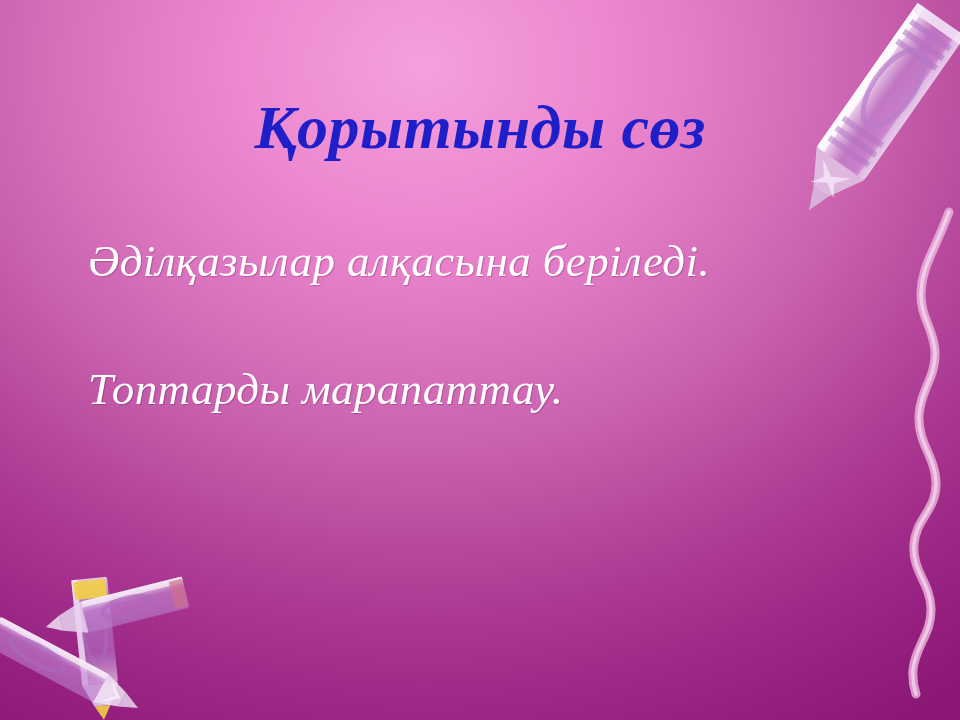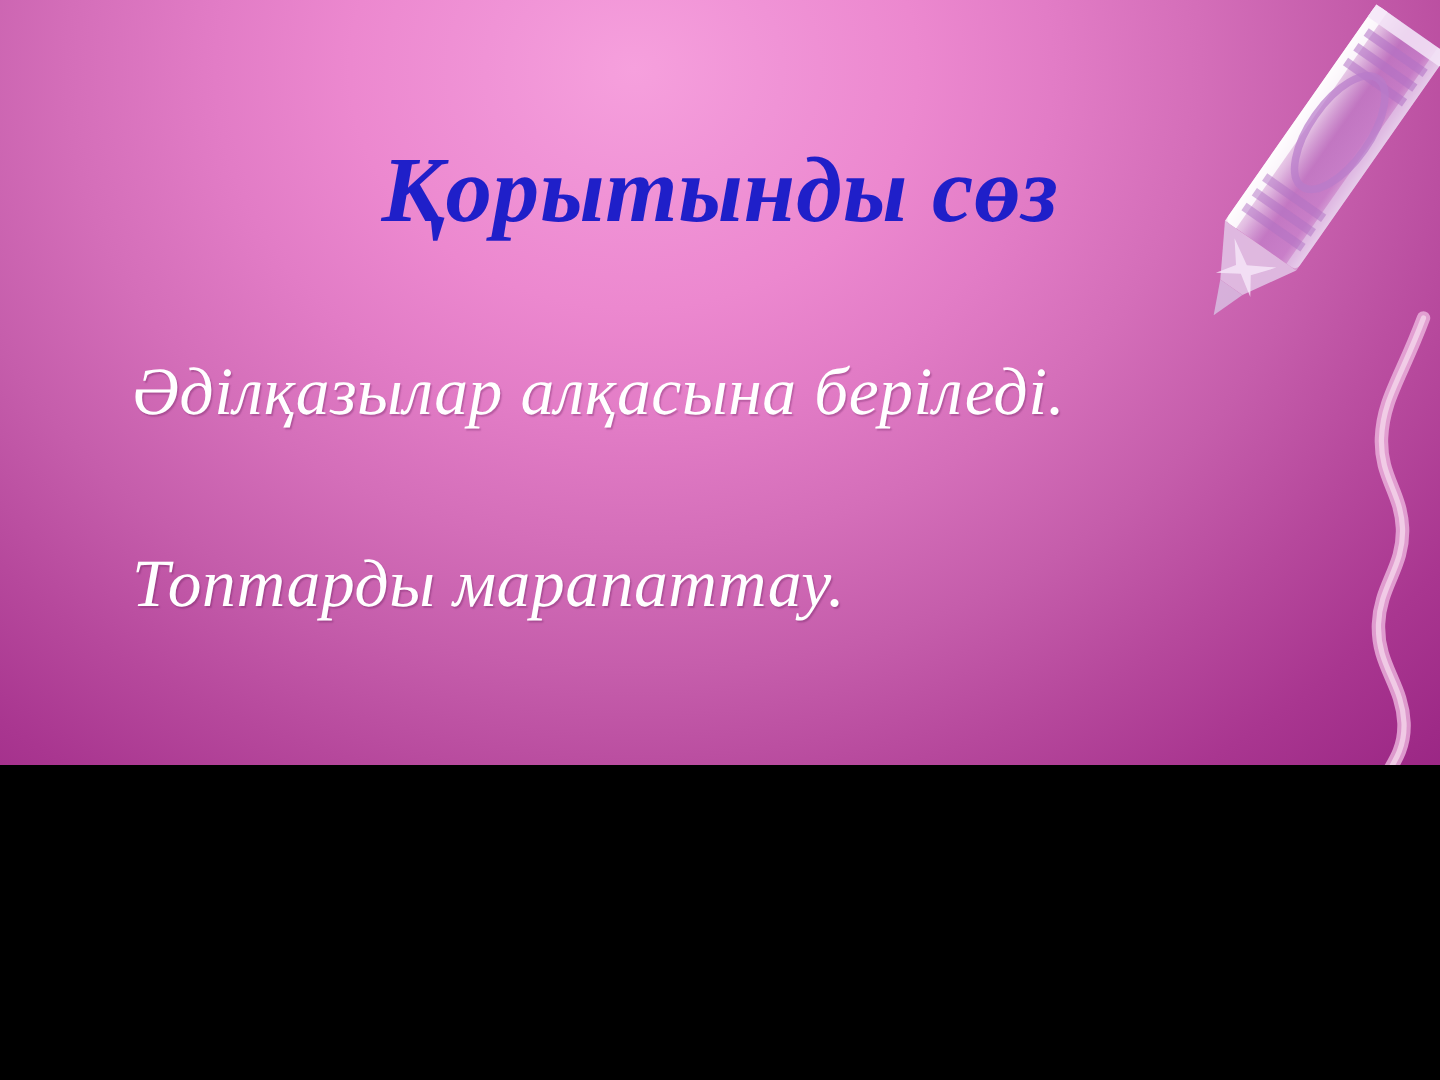--- a/index.html
+++ b/index.html
@@ -3,21 +3,21 @@
 <meta charset="utf-8">
 <style>
   html, body {
     margin: 0;
     padding: 0;
     background: #000;
   }
   #slide {
     position: relative;
     width: 960px;
-    height: 510px;
+    height: 720px;
     overflow: hidden;
     font-family: "Liberation Serif", "DejaVu Serif", serif;
     
     background:
       radial-gradient(ellipse 900px 760px at 44% 9%,
         #f6a0dd 0%,
         #f093d6 11%,
         #ec88cf 21%,
         #e27cc6 31%,
         #d46eb9 42%,

